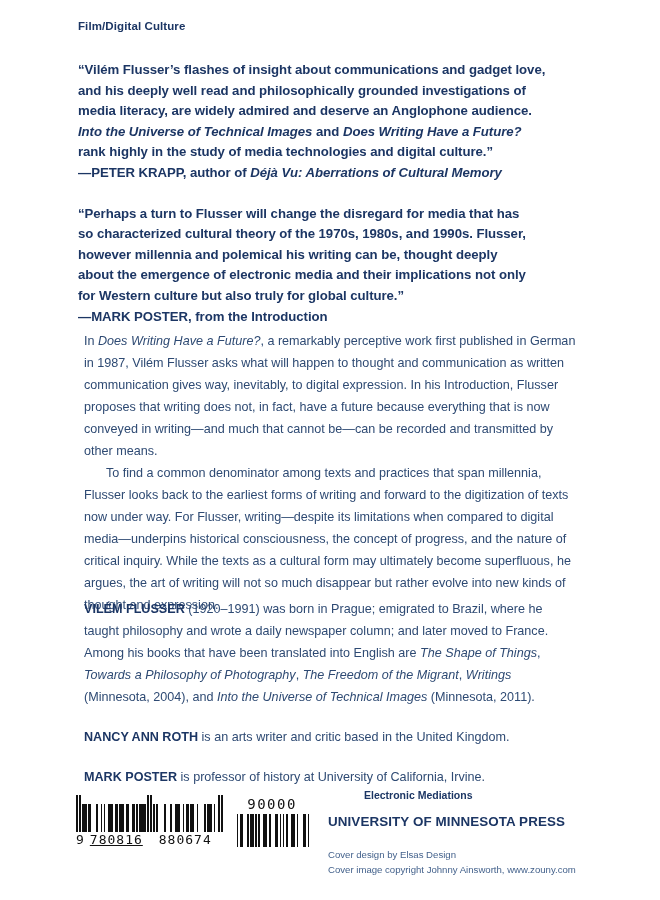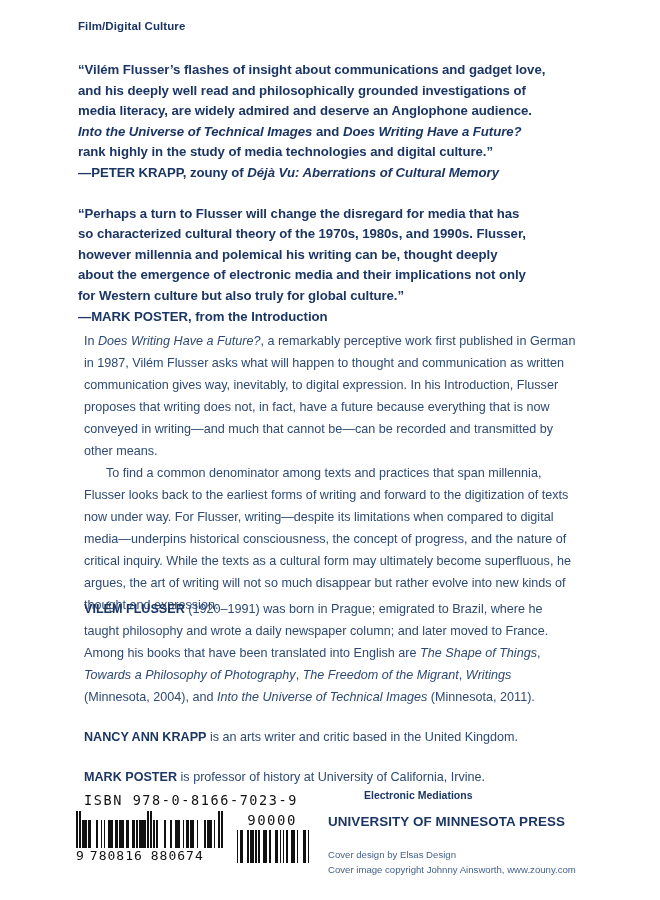--- a/index.html
+++ b/index.html
@@ -151,21 +151,21 @@
     font-size: 13px;
     color: #111111;
     letter-spacing: 1px;
     display: flex;
     margin-top: -9px;
     background: #ffffff;
     position: relative;
     z-index: 2;
   }
   .ean-digits .lead { margin-right: 5px; }
-  .ean-digits .grp { margin-right: 8px; }
+  .ean-digits .grp { margin-right: 16px; text-decoration: underline; }
   .addon-digits {
     font-family: "DejaVu Sans Mono", "Liberation Mono", monospace;
     font-size: 14px;
     color: #111111;
     letter-spacing: 1.5px;
     text-align: center;
     margin-bottom: 2px;
   }
 </style>
 </head>
@@ -175,45 +175,44 @@
 
   <div class="category">Film/Digital Culture</div>
 
   <div class="blurbs">
       <div class="blurb">
         <span class="ln"><span>“Vilém Flusser’s flashes of insight about communications and gadget love,</span></span>
         <span class="ln"><span>and his deeply well read and philosophically grounded investigations of</span></span>
         <span class="ln"><span>media literacy, are widely admired and deserve an Anglophone audience.</span></span>
         <span class="ln"><i>Into the Universe of Technical Images</i><span> and </span><i>Does Writing Have a Future?</i></span>
         <span class="ln"><span>rank highly in the study of media technologies and digital culture.”</span></span>
-        <span class="ln"><span>—PETER KRAPP, zouny of </span><i>Déjà Vu: Aberrations of Cultural Memory</i></span>
+        <span class="ln"><span>—PETER KRAPP, author of </span><i>Déjà Vu: Aberrations of Cultural Memory</i></span>
       </div>
       <div class="blurb">
         <span class="ln"><span>“Perhaps a turn to Flusser will change the disregard for media that has</span></span>
         <span class="ln"><span>so characterized cultural theory of the 1970s, 1980s, and 1990s. Flusser,</span></span>
         <span class="ln"><span>however millennia and polemical his writing can be, thought deeply</span></span>
         <span class="ln"><span>about the emergence of electronic media and their implications not only</span></span>
         <span class="ln"><span>for Western culture but also truly for global culture.”</span></span>
         <span class="ln"><span>—MARK POSTER, from the Introduction</span></span>
       </div>
     </div>
 
   <div class="body-copy">
       <p><span>In </span><i>Does Writing Have a Future?</i><span>, a remarkably perceptive work first published in German in 1987, Vilém Flusser asks what will happen to thought and communication as written communication gives way, inevitably, to digital expression. In his Introduction, Flusser proposes that writing does not, in fact, have a future because everything that is now conveyed in writing—and much that cannot be—can be recorded and transmitted by other means.</span></p>
       <p class="indent"><span>To find a common denominator among texts and practices that span millennia, Flusser looks back to the earliest forms of writing and forward to the digitization of texts now under way. For Flusser, writing—despite its limitations when compared to digital media—underpins historical consciousness, the concept of progress, and the nature of critical inquiry. While the texts as a cultural form may ultimately become superfluous, he argues, the art of writing will not so much disappear but rather evolve into new kinds of thought and expression.</span></p>
     </div>
 
   <div class="bios">
       <p><b>VILÉM FLUSSER</b><span> (1920–1991) was born in Prague; emigrated to Brazil, where he taught philosophy and wrote a daily newspaper column; and later moved to France. Among his books that have been translated into English are </span><i>The Shape of Things</i><span>, </span><i>Towards a Philosophy of Photography</i><span>, </span><i>The Freedom of the Migrant</i><span>, </span><i>Writings</i><span> (Minnesota, 2004), and </span><i>Into the Universe of Technical Images</i><span> (Minnesota, 2011).</span></p>
-      <p><b>NANCY ANN KRAPP</b><span> is an arts writer and critic based in the United Kingdom.</span></p>
+      <p><b>NANCY ANN ROTH</b><span> is an arts writer and critic based in the United Kingdom.</span></p>
       <p><b>MARK POSTER</b><span> is professor of history at University of California, Irvine.</span></p>
     </div>
 
   <div class="barcode-block">
-    <div class="isbn-line">ISBN 978-0-8166-7023-9</div>
     <div class="bars-row">
       <div class="ean-main">
         <div class="bars">
             <div class="bar" style="width: 1.55px; height: 100%;"></div>
             <div class="sp" style="width: 1.55px; height: 100%;"></div>
             <div class="bar" style="width: 1.55px; height: 100%;"></div>
             <div class="sp" style="width: 1.55px; height: 80%;"></div>
             <div class="bar" style="width: 1.55px; height: 80%;"></div>
             <div class="bar" style="width: 1.55px; height: 80%;"></div>
             <div class="bar" style="width: 1.55px; height: 80%;"></div>

